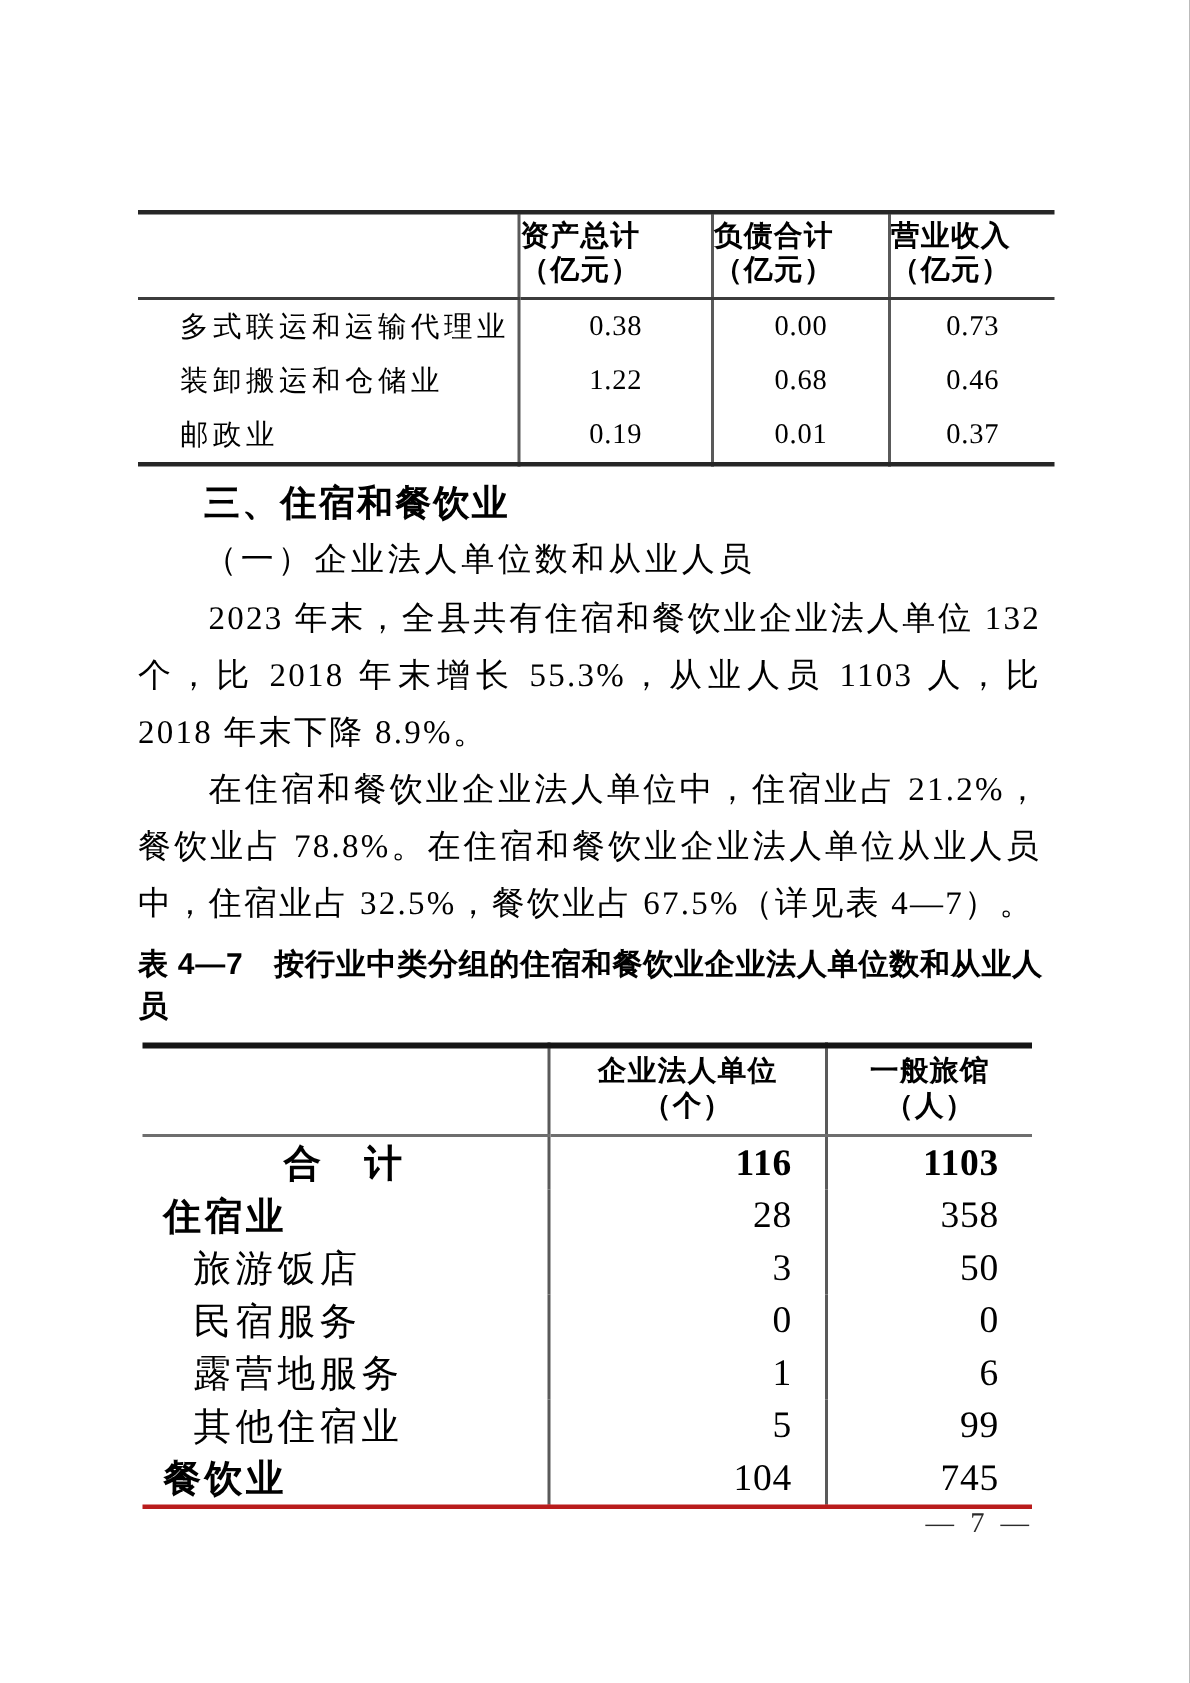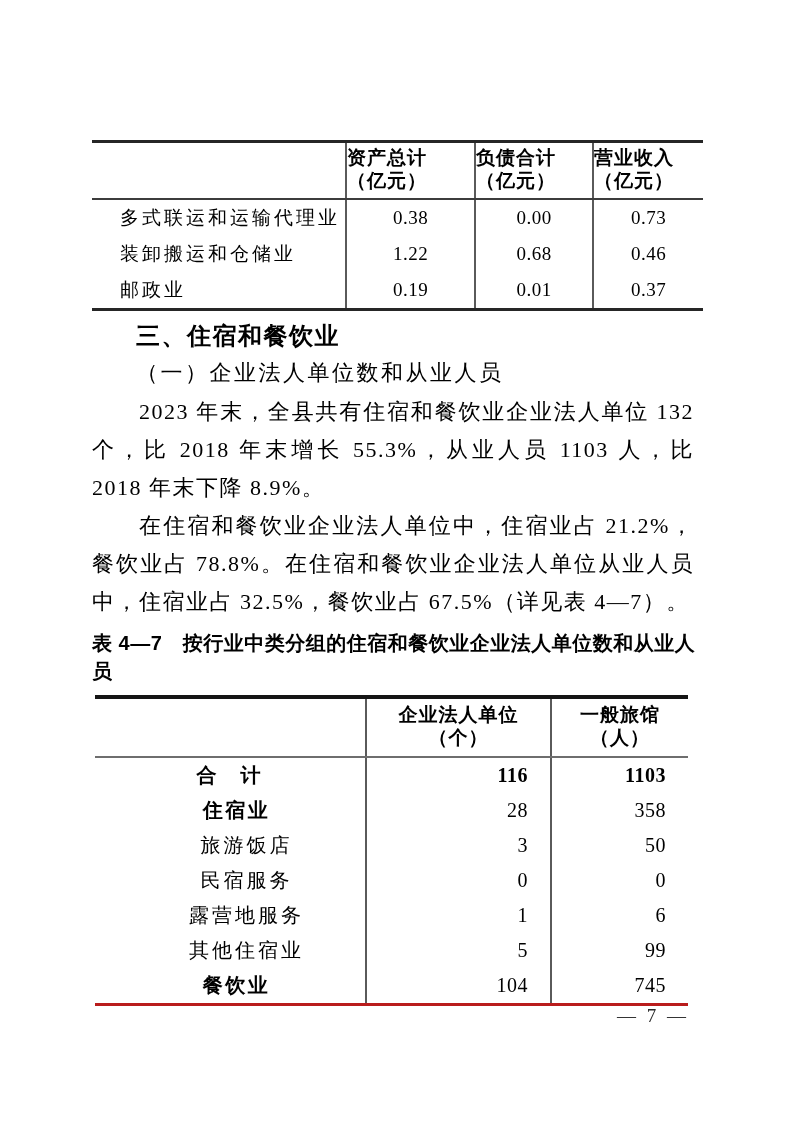--- a/index.html
+++ b/index.html
@@ -43,22 +43,22 @@
     font-family:"Liberation Sans","DejaVu Sans",sans-serif; font-weight:700;
     font-size:20px; line-height:28px; letter-spacing:0.5px;
   }
   .main-table { width:593px; margin:10px 0 0 3px; border-top:4px solid #151515; border-bottom:3px solid #b91c1c; }
   .main-table th {
     font-family:"Liberation Sans","DejaVu Sans",sans-serif; font-weight:700;
     font-size:19px; text-align:center; padding:4px 0 7px;
     border-bottom:2px solid #6e6e6e; vertical-align:middle;
   }
   .main-table th div { line-height:23px; letter-spacing:1px; }
-  .main-table td { height:33px; font-size:20px; vertical-align:middle; }
-  .main-table td.label { text-align:center; padding-left:34px; letter-spacing:3px; }
+  .main-table td { height:33px; font-size:25px; vertical-align:middle; }
+  .main-table td.label { text-align:left; padding-left:34px; letter-spacing:3px; }
   .main-table td.num { text-align:right; padding-right:22px; letter-spacing:0.5px; }
   .main-table tr.row-total td { font-weight:700; }
   .main-table tr.row-total td.label { text-align:center; padding-left:0; letter-spacing:2px; }
   .main-table tr.row-bold td.label {
     font-family:"Liberation Sans","DejaVu Sans",sans-serif; font-weight:700;
     padding-left:14px; letter-spacing:2.5px;
   }
 
   .page-number {
     position:absolute; top:1005px; left:563px; width:180px; text-align:center;

